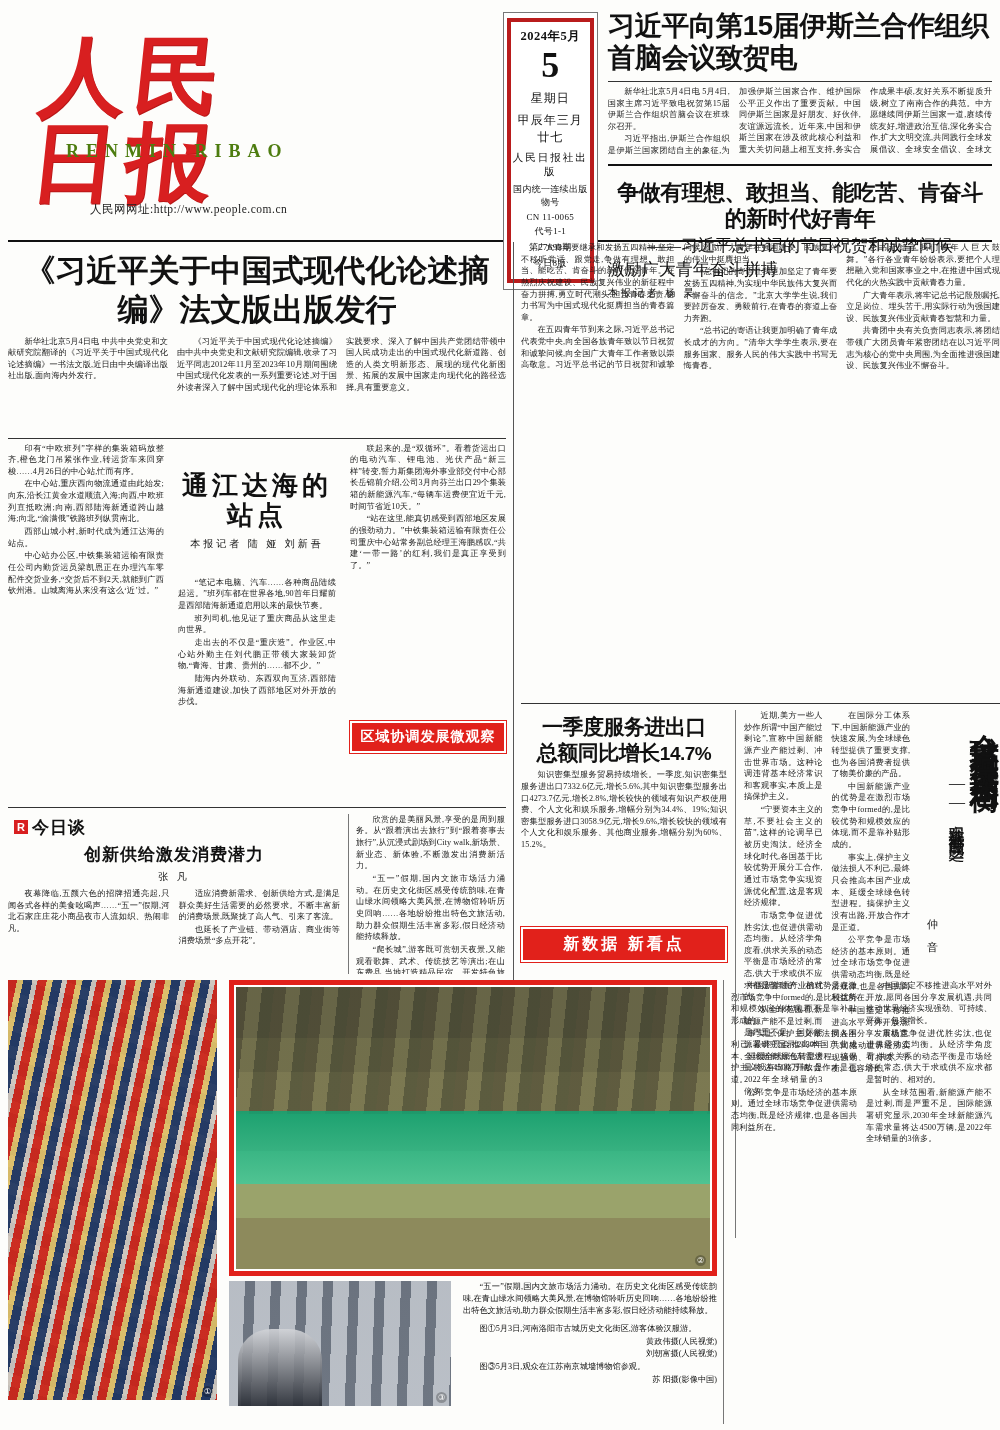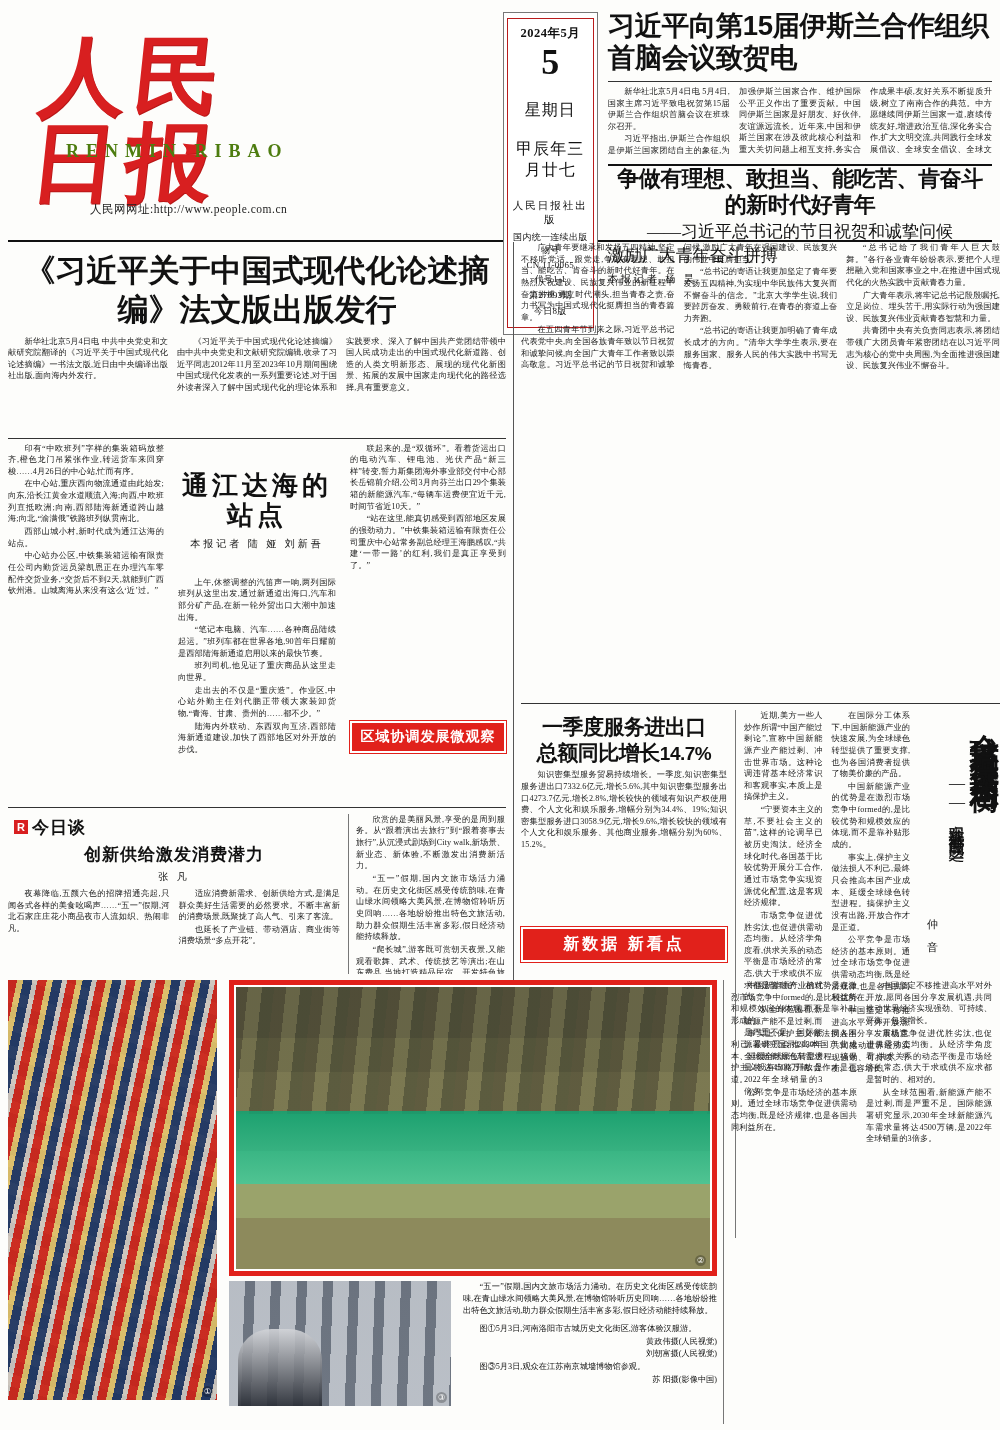--- a/index.html
+++ b/index.html
@@ -32,24 +32,24 @@
   }
   .logo-url {
     position:absolute; left:82px; top:196px;
     font-size:11.5px; color:#222; letter-spacing:.5px;
   }
   .mast-box {
     width:118px; margin-left:6px; margin-top:6px;
     border:1px solid #777; padding:5px 3px 6px;
     text-align:center; background:#fff;
   }
-  .mb-in { border:1px solid #b91c1c; padding:6px 2px; }
+  .mb-in { border:4px solid #b91c1c; padding:6px 2px; }
   .mb-ym { font-size:12.5px; font-weight:bold; letter-spacing:.5px; }
   .mb-day { font-size:36px; font-weight:bold; line-height:1.05; margin:2px 0 3px; }
-  .mb-line { font-size:16px; margin:18px 0; letter-spacing:1px; }
+  .mb-line { font-size:12px; margin:5px 0; letter-spacing:1px; }
   .mb-small { font-size:9px; margin:3px 0; letter-spacing:.3px; }
   .mb-pub { font-size:10.5px; margin:5px 0 4px; letter-spacing:2px; }
 
   .rule-thick { border-top:2px solid #111; margin:2px 0 0; }
   .rule-thin { border-top:1px solid #333; }
 
   
   .hl {
     font-family:"Liberation Sans", sans-serif;
     font-weight:bold; color:#111; line-height:1.18;
@@ -77,21 +77,21 @@
   }
 
   
   .main-grid { display:flex; gap:0; }
   .col-left { width:505px; padding-right:7px; }
   .col-right { width:487px; padding-left:7px; border-left:1px solid #555; }
 
   
   .hl-left { font-size:31px; letter-spacing:0px; text-align:center; margin:10px 0 2px; line-height:1.25; }
   .hl-topright { font-size:27.5px; letter-spacing:-0.5px; margin:4px 0 6px; }
-  .hl-youth { font-size:22px; text-align:center; margin:0 0 2px; letter-spacing:-.5px; }
+  .hl-youth { font-size:22px; text-align:center; margin:14px 0 2px; letter-spacing:-.5px; }
   .hl-youth-sub { font-size:17px; text-align:center; margin:2px 0 0; letter-spacing:0px; }
   .hl-youth-sub2 { font-size:17px; text-align:left; margin:1px 0 4px; }
   .hl-station { font-size:26px; text-align:center; letter-spacing:4px; margin:14px 0 4px;font-family:Liberation Serif, serif; }
   .hl-jinritan { font-size:17px; text-align:center; letter-spacing:1px; margin:6px 0 2px; }
   .hl-trade { font-size:21px; text-align:center; line-height:1.22; letter-spacing:-.5px; margin:4px 0 4px; }
   .hl-trade .pct { font-size:19px; }
 
   .jrt-head { font-family:"Liberation Sans",sans-serif; font-weight:bold; font-size:17px; letter-spacing:1px; }
 
   
@@ -224,21 +224,20 @@
             <p>印有“中欧班列”字样的集装箱码放整齐,橙色龙门吊紧张作业,转运货车来回穿梭……4月26日的中心站,忙而有序。</p>
             <p>在中心站,重庆西向物流通道由此始发;向东,沿长江黄金水道顺流入海;向西,中欧班列直抵欧洲;向南,西部陆海新通道跨山越海;向北,“渝满俄”铁路班列纵贯南北。</p>
             <p>西部山城小村,新时代成为通江达海的站点。</p>
             <p>中心站办公区,中铁集装箱运输有限责任公司内勤货运员梁凯恩正在办理汽车零配件交货业务,“交货后不到2天,就能到广西钦州港。山城离海从来没有这么‘近’过。”</p>
           </div>
         </div>
         <div style="width:172px; padding:0 7px;">
           <div class="hl hl-station" style="margin-top:28px;">通江达海的站点</div>
           <div class="byline">本报记者 陆 娅 刘新吾</div>
           <div class="body-txt" style="height:222px; overflow:hidden; margin-top:26px;">
-            <p>上午,休整调整的汽笛声一响,两列国际班列从这里出发,通过新通道出海口,汽车和部分矿产品,在新一轮外贸出口大潮中加速出海。</p>
             <p>“笔记本电脑、汽车……各种商品陆续起运。”班列车都在世界各地,90首年日耀前是西部陆海新通道启用以来的最快节奏。</p>
             <p>班列司机,他见证了重庆商品从这里走向世界。</p>
             <p>走出去的不仅是“重庆造”。作业区,中心站外勤主任刘代鹏正带领大家装卸货物,“青海、甘肃、贵州的……都不少。”</p>
             <p>陆海内外联动、东西双向互济,西部陆海新通道建设,加快了西部地区对外开放的步伐。</p>
           </div>
         </div>
         <div style="width:163px; padding-left:7px;">
           <div class="body-txt" style="height:272px; overflow:hidden;">
             <p>联起来的,是“双循环”。看着货运出口的电动汽车、锂电池、光伏产品“新三样”转变,誓力斯集团海外事业部交付中心部长岳锦前介绍,公司3月向芬兰出口29个集装箱的新能源汽车,“每辆车运费便宜近千元,时间节省近10天。”</p>
             <p>“站在这里,能真切感受到西部地区发展的强劲动力。”中铁集装箱运输有限责任公司重庆中心站常务副总经理王海鹏感叹,“共建‘一带一路’的红利,我们是真正享受到了。”</p>

